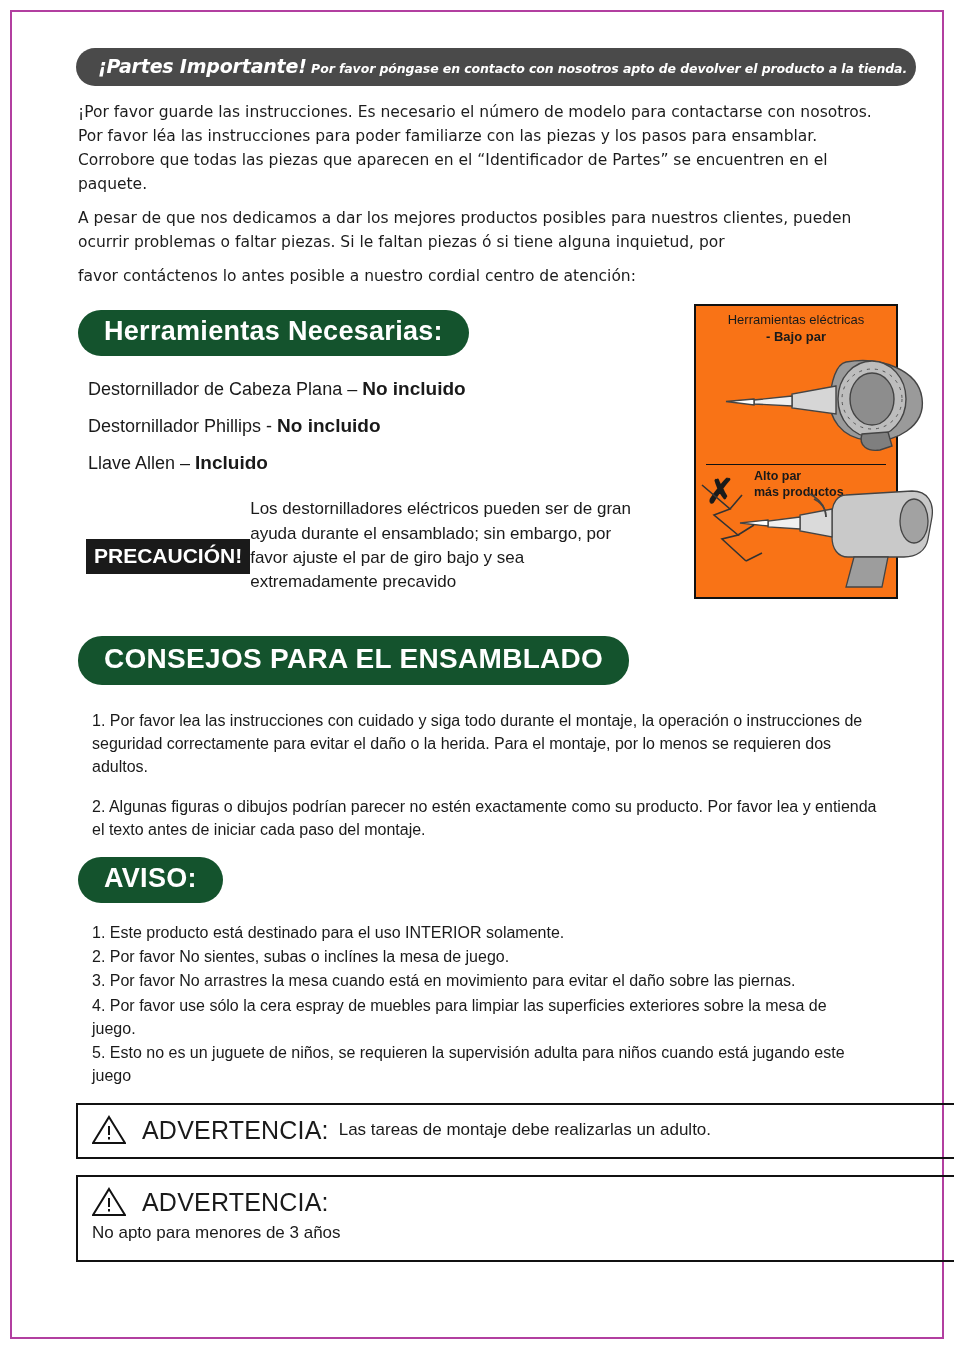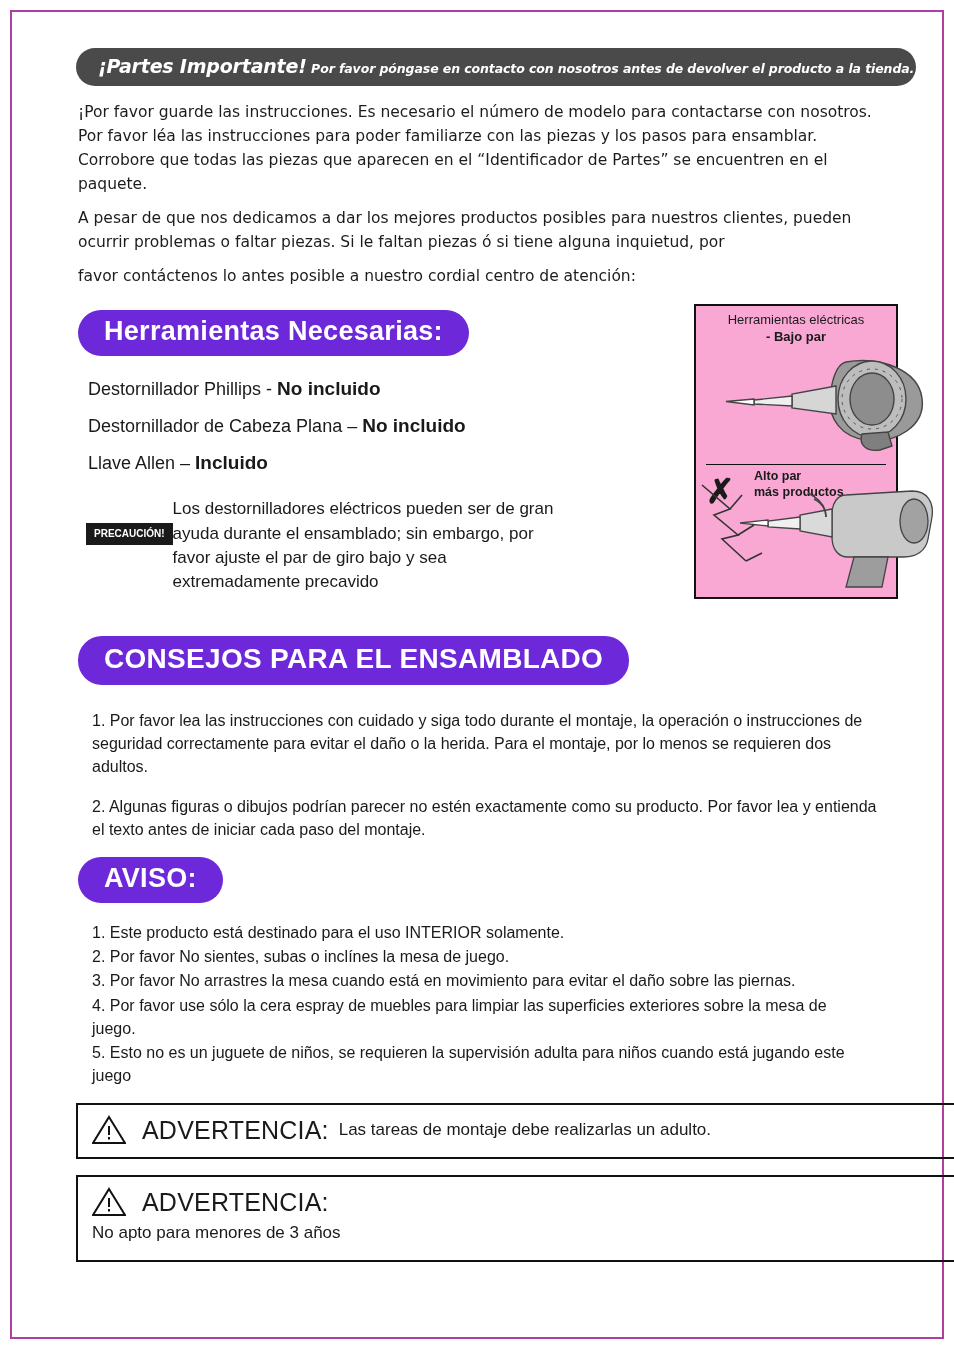--- a/index.html
+++ b/index.html
@@ -66,21 +66,21 @@
     line-height: 1.55;
     color: #1c1c1c;
   }
   .intro p { margin: 0 0 2px 0; }
   .intro p.spaced { margin-top: 10px; }
   .intro p.last { margin-top: 10px; }
 
   
   .pill {
     display: inline-block;
-    background: #6d28d9;
+    background: #14532d;
     color: #ffffff;
     border-radius: 24px;
     font-weight: bold;
     letter-spacing: 0.3px;
   }
   .pill-tools {
     font-size: 27px;
     padding: 6px 26px 9px 26px;
   }
   .pill-tips {
@@ -109,41 +109,41 @@
 
   .caution-row {
     margin-top: 16px;
     display: flex;
     align-items: flex-start;
   }
   .caution-badge {
     background: #1a1a1a;
     color: #ffffff;
     font-weight: bold;
-    font-size: 10px;
+    font-size: 21px;
     padding: 5px 8px 6px 8px;
-    margin-top: 26px;
+    margin-top: 42px;
     margin-left: 8px;
     white-space: nowrap;
   }
   .caution-text {
     font-size: 17px;
     line-height: 1.42;
     max-width: 400px;
   }
 
   
   .tool-image-box {
     position: absolute;
     right: -20px;
     top: -6px;
     width: 204px;
     height: 295px;
     border: 2px solid #111;
-    background: #f9a8d4;
+    background: #f97316;
     box-sizing: border-box;
   }
   .tool-img-label {
     font-size: 13px;
     text-align: center;
     margin-top: 6px;
     line-height: 1.3;
   }
   .tool-img-label b { font-weight: bold; }
   .tool-img-label .left { display: block; text-align: center; }
@@ -229,39 +229,39 @@
 </style>
 </head>
 <body>
 
 <div class="page-border"></div>
 
 <div class="content">
 
   <div class="notice-banner">
     <span class="big">¡Partes Importante!</span>
-    <span class="small">Por favor póngase en contacto con nosotros antes de devolver el producto a la tienda.</span>
+    <span class="small">Por favor póngase en contacto con nosotros apto de devolver el producto a la tienda.</span>
   </div>
 
   <div class="intro">
     <p>¡Por favor guarde las instrucciones. Es necesario el número de modelo para contactarse con nosotros. Por favor léa las instrucciones para poder familiarze con las piezas y los pasos para ensamblar. Corrobore que todas las piezas que aparecen en el “Identificador de Partes” se encuentren en el paquete.</p>
     <p class="spaced">A pesar de que nos dedicamos a dar los mejores productos posibles para nuestros clientes, pueden ocurrir problemas o faltar piezas. Si le faltan piezas ó si tiene alguna inquietud, por</p>
     <p class="last">favor contáctenos lo antes posible a nuestro cordial centro de atención:</p>
   </div>
 
   <div class="tools-section">
     <div class="pill pill-tools">Herramientas Necesarias:</div>
 
     <div class="tools-list">
       <div class="item">
+        <span>Destornillador de Cabeza Plana –</span>
+        <span class="strong">No incluido</span>
+      </div>
+      <div class="item">
         <span>Destornillador Phillips -</span>
-        <span class="strong">No incluido</span>
-      </div>
-      <div class="item">
-        <span>Destornillador de Cabeza Plana –</span>
         <span class="strong">No incluido</span>
       </div>
       <div class="item">
         <span>Llave Allen –</span>
         <span class="strong">Incluido</span>
       </div>
     </div>
 
     <div class="caution-row">
       <div class="caution-badge">PRECAUCIÓN!</div>

